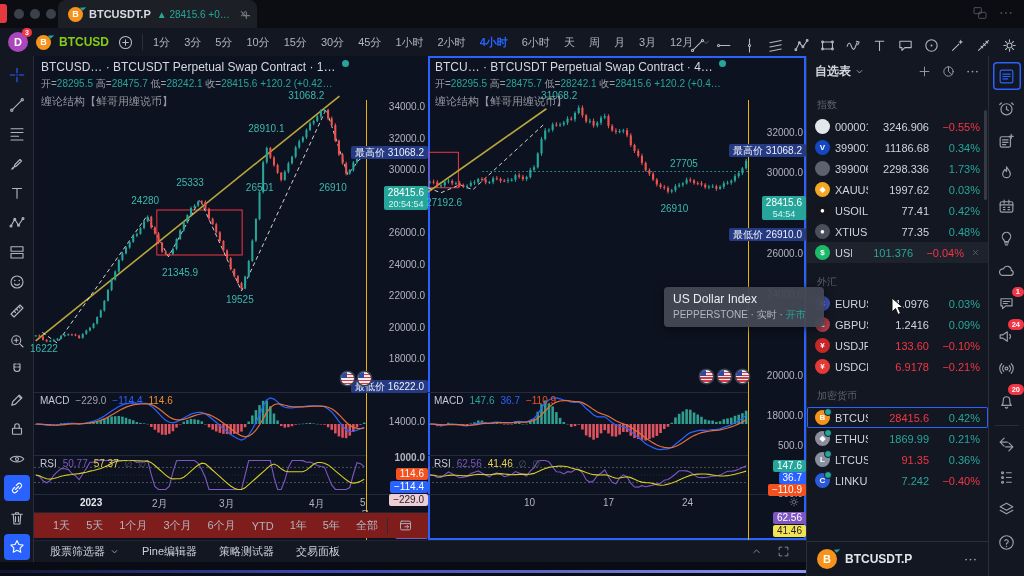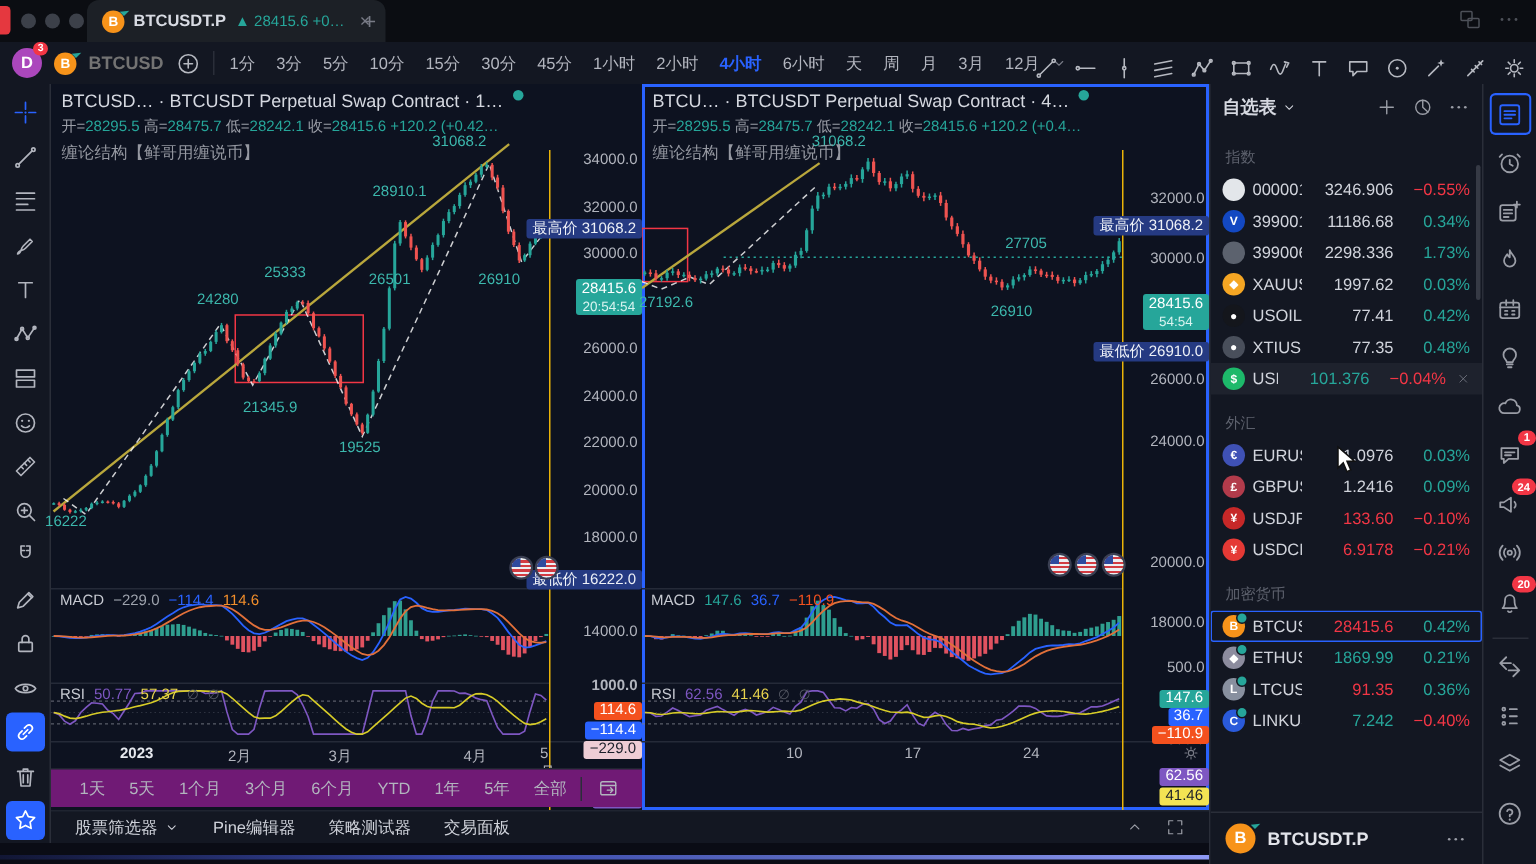--- a/index.html
+++ b/index.html
@@ -22,21 +22,21 @@
   #toolbar{position:absolute;left:0;top:28px;width:1024px;height:28px;background:#131722;border-bottom:1px solid #2a2e39;}
   #tb-left{position:absolute;left:8px;top:0;height:28px;display:flex;align-items:center;gap:8px;}
   #avatar{position:relative;width:20px;height:20px;border-radius:50%;background:#ab47bc;color:#fff;font-weight:bold;
           font-size:11px;display:flex;align-items:center;justify-content:center;}
   #avatar .bdg{position:absolute;right:-4px;top:-4px;background:#f23645;color:#fff;border-radius:6px;
           font-size:7px;font-weight:bold;padding:1px 3px;line-height:1;}
   .coin{position:relative;width:15px;height:15px;border-radius:50%;background:#f7931a;color:#fff;font-weight:bold;
         font-size:9px;display:flex;align-items:center;justify-content:center;}
   .coin i{position:absolute;right:-2px;top:-2px;width:0;height:0;border-left:4px solid transparent;
         border-bottom:5px solid #26a69a;transform:rotate(45deg);}
-  #symname{color:#737373;font-weight:bold;font-size:12px;}
+  #symname{color:#84cc16;font-weight:bold;font-size:12px;}
   .vsep{width:1px;height:16px;background:#2a2e39;}
   #tf-row{position:absolute;left:146px;top:0;height:28px;display:flex;align-items:center;}
   .tf{padding:0 7px;font-size:11px;color:#b2b5be;cursor:default;}
   .tf.active{color:#2962ff;font-weight:bold;}
   #tb-right{position:absolute;right:6px;top:0;height:28px;display:flex;align-items:center;gap:9px;color:#b6b9c1;flex-direction:column;}
   #publish{background:#2962ff;color:#fff;border-radius:14px;padding:3px 12px;font-size:12px;border:none;}
   
   #railL{position:absolute;left:0;top:56px;width:34px;height:520px;background:#131722;border-right:1px solid #2a2e39;
          display:flex;flex-direction:column;align-items:center;padding-top:6px;box-sizing:border-box;}
   .rail-item{width:26px;height:26px;margin-bottom:3.5px;display:flex;align-items:center;justify-content:center;
@@ -79,21 +79,21 @@
   .xrow span{position:absolute;top:3px;}
   .xrow .strong{color:#e6e8ee;font-weight:bold;}
   .flag{position:absolute;width:13px;height:13px;border-radius:50%;overflow:hidden;
         background:repeating-linear-gradient(180deg,#eceef2 0 1.5px,#d23b42 1.5px 3px);
         box-shadow:0 0 0 1.5px #3a3f52;}
   .flag::after{content:"";position:absolute;left:0;top:0;width:6px;height:6px;background:#2e4a9e;}
   .ctoolbar{position:absolute;left:2px;right:2px;top:458px;height:24px;border-top:1px solid #242938;
         display:flex;align-items:center;justify-content:flex-end;gap:12px;padding:0 10px;font-size:11px;color:#b2b5be;}
   .ctoolbar .auto{color:#2962ff;}
   
-  #range-row{position:absolute;left:34px;top:512px;width:394px;height:26px;background:#701a75;border-top:1px solid #1f2430;
+  #range-row{position:absolute;left:34px;top:512px;width:394px;height:26px;background:#7f1d1d;border-top:1px solid #1f2430;
         display:flex;align-items:center;gap:2px;padding-left:12px;box-sizing:border-box;font-size:11px;color:#b2b5be;}
   #range-row .rng{padding:0 7px;}
   #tabs-row{position:absolute;left:34px;top:540px;width:772px;height:22px;background:#131722;border-top:1px solid #1f2430;
         display:flex;align-items:center;gap:22px;padding:0 16px;box-sizing:border-box;font-size:11px;color:#cfd2da;}
   #tabs-row .tabitem{display:flex;align-items:center;gap:4px;}
   #tabs-row .right{margin-left:auto;display:flex;gap:14px;color:#9a9da6;}
   #glowband{position:absolute;left:0;top:562px;width:1024px;height:14px;background:#0a0c15;}
   #glowline{position:absolute;left:0;top:570px;width:1024px;height:3px;
         background:linear-gradient(90deg,rgba(40,53,147,.25),#3949ab 30%,#5c6bc0 55%,#8e99f3 78%,#3d5afe);}
   
@@ -1404,19 +1404,23 @@
         <span style="width: 100%; height: 100%; display: flex; align-items: center; justify-content: center;">
           <svg class="ic" viewBox="0 0 24 24" width="19" height="19">
             <circle cx="12" cy="12" r="8.5"></circle>
             <path d="M9.8 9.8A2.3 2.3 0 1 1 12 13v1.2"></path>
             <circle cx="12" cy="17" r=".9" fill="currentColor" stroke="none"></circle>
           </svg>
         </span>
       </div>
     </div>
 
+  <div id="tooltip">
+    <div class="t1">US Dollar Index</div>
+    <div class="t2"><span>PEPPERSTONE</span> · <span>实时</span> · <span class="open">开市</span></div>
+  </div>
 
   <div id="cursor">
     <svg width="14" height="20" viewBox="0 0 14 20">
         <path d="M1 1 L1 15 L4.5 11.5 L7 17.5 L9.5 16.3 L7 10.5 L12 10.5 Z" fill="#fff" stroke="#111" stroke-width="1"></path>
       </svg>
   </div>
 </div>
 
 </body></html>

